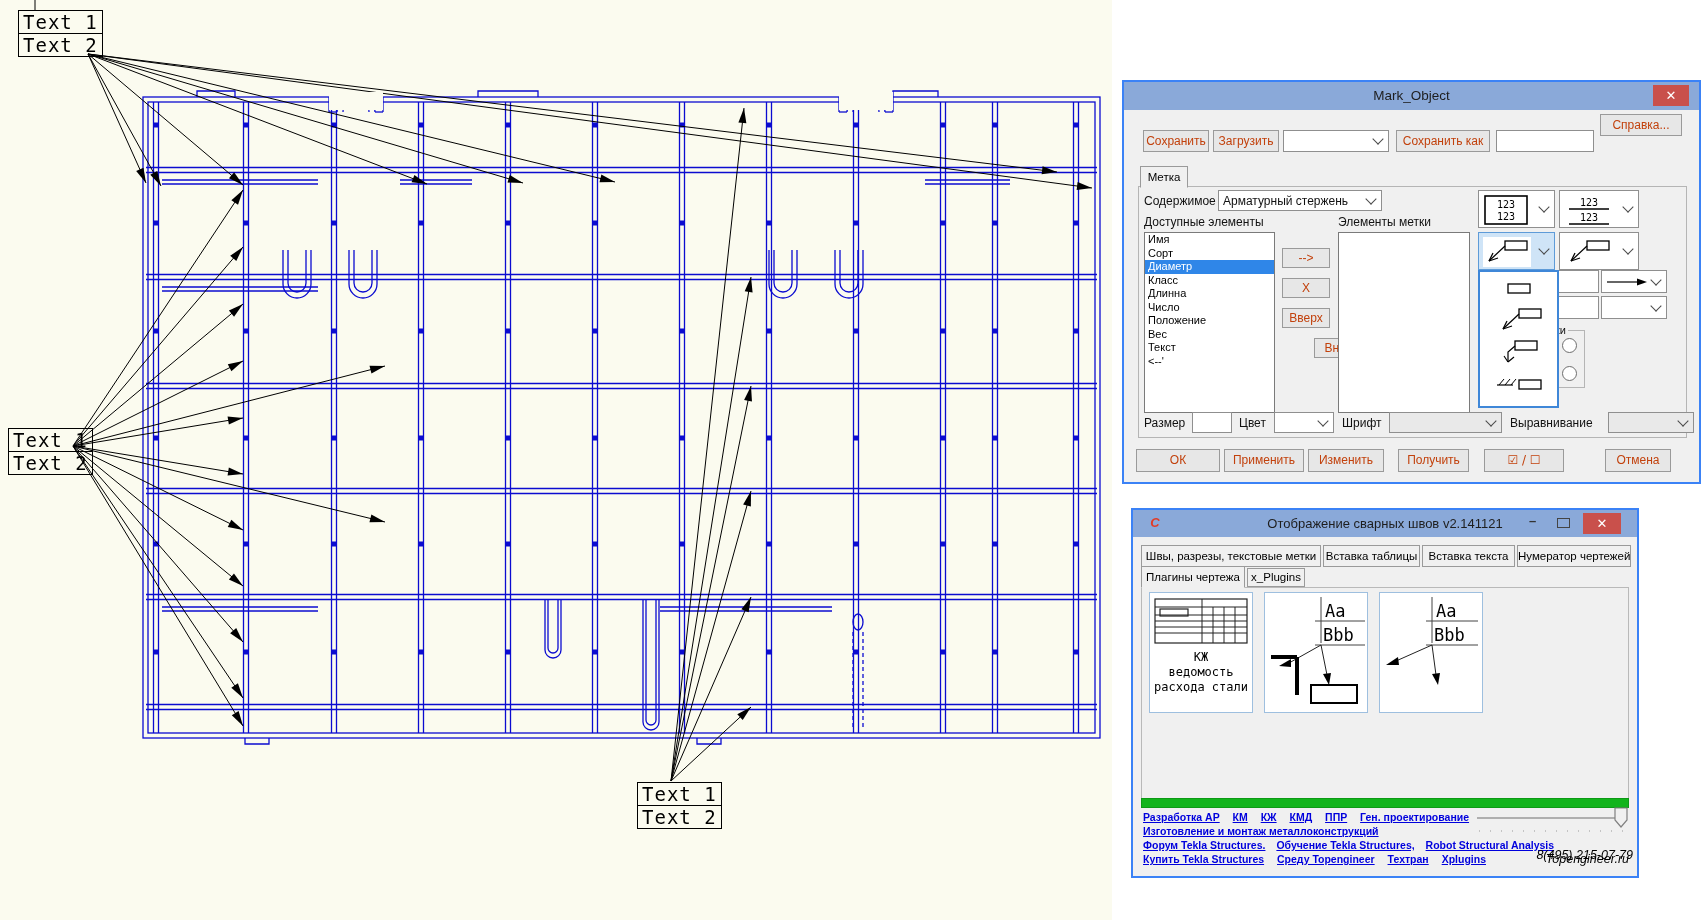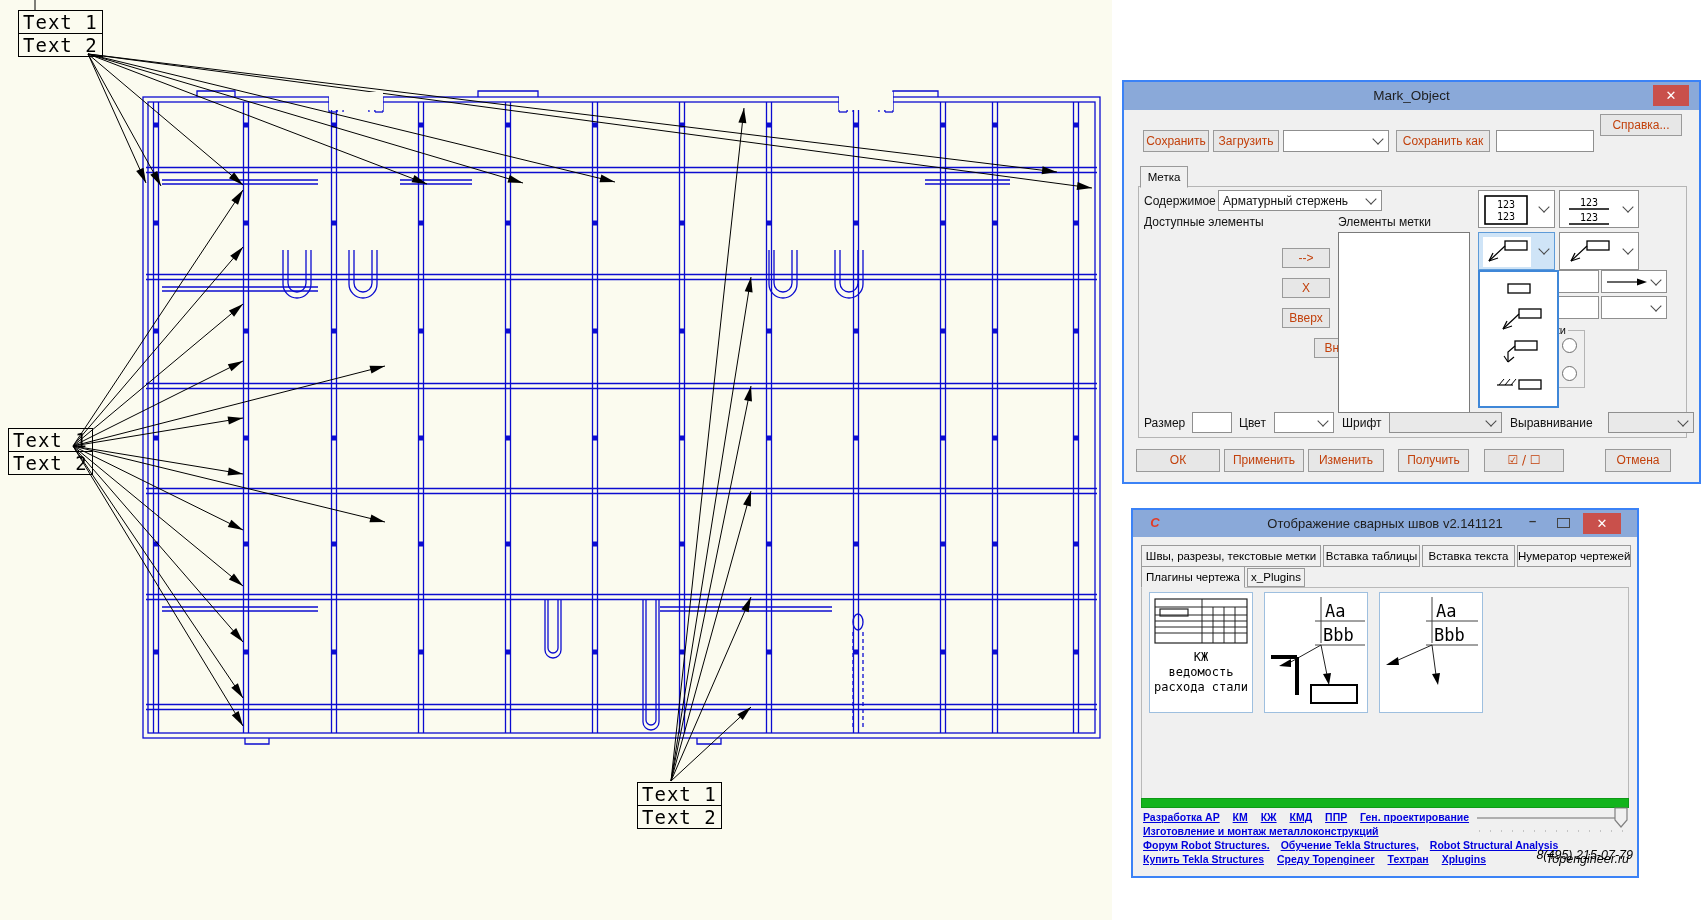--- a/index.html
+++ b/index.html
@@ -307,20 +307,32 @@
     <div class="tab active" style="left:16px;top:84px;width:48px;height:22px;line-height:20px;">Метка</div>
     <div class="grp" style="left:14px;top:104px;width:549px;height:252px;"></div>
 
     <div class="lbl" style="left:20px;top:112px;">Содержимое</div>
     <div class="combo" style="left:94px;top:108px;width:164px;height:21px;">
       <span class="lbl" style="left:4px;top:3px;">Арматурный стержень</span>
       <span class="chev"></span>
     </div>
 
     <div class="lbl" style="left:20px;top:133px;">Доступные элементы</div>
+    <div class="list" style="left:20px;top:150px;width:131px;height:181px;">
+      <div class="it">Имя</div>
+      <div class="it">Сорт</div>
+      <div class="it sel">Диаметр</div>
+      <div class="it">Класс</div>
+      <div class="it">Длинна</div>
+      <div class="it">Число</div>
+      <div class="it">Положение</div>
+      <div class="it">Вес</div>
+      <div class="it">Текст</div>
+      <div class="it">&lt;--'</div>
+    </div>
 
     <div class="btn" style="left:158px;top:166px;width:48px;height:20px;line-height:18px;">--&gt;</div>
     <div class="btn" style="left:158px;top:196px;width:48px;height:20px;line-height:18px;">X</div>
     <div class="btn" style="left:158px;top:226px;width:48px;height:20px;line-height:18px;">Вверх</div>
     <div class="btn" style="left:158px;top:256px;width:48px;height:20px;line-height:18px;margin-left:32px;">Вниз</div>
 
     <div class="lbl" style="left:214px;top:133px;">Элементы метки</div>
     <div class="list" style="left:214px;top:150px;width:132px;height:181px;"></div>
 
     <div class="combo" style="left:354px;top:108px;width:77px;height:38px;">
@@ -499,21 +511,21 @@
       <a>КМ</a>
       <a>КЖ</a>
       <a>КМД</a>
       <a>ППР</a>
       <a>Ген. проектирование</a>
     </div>
     <div class="linkrow" style="left:10px;top:315px;">
       <a>Изготовление и монтаж металлоконструкций</a>
     </div>
     <div class="linkrow" style="left:10px;top:329px;">
-      <a style="margin-right:8px;">Форум Robot Structures.</a>
+      <a style="margin-right:8px;">Форум Tekla Structures.</a>
       <a style="margin-right:8px;">Обучение Tekla Structures,</a>
       <a>Robot Structural Analysis</a>
     </div>
     <div class="linkrow" style="left:10px;top:343px;">
       <a>Купить Tekla Structures</a>
       <a>Среду Topengineer</a>
       <a>Техтран</a>
       <a>Xplugins</a>
     </div>
 

